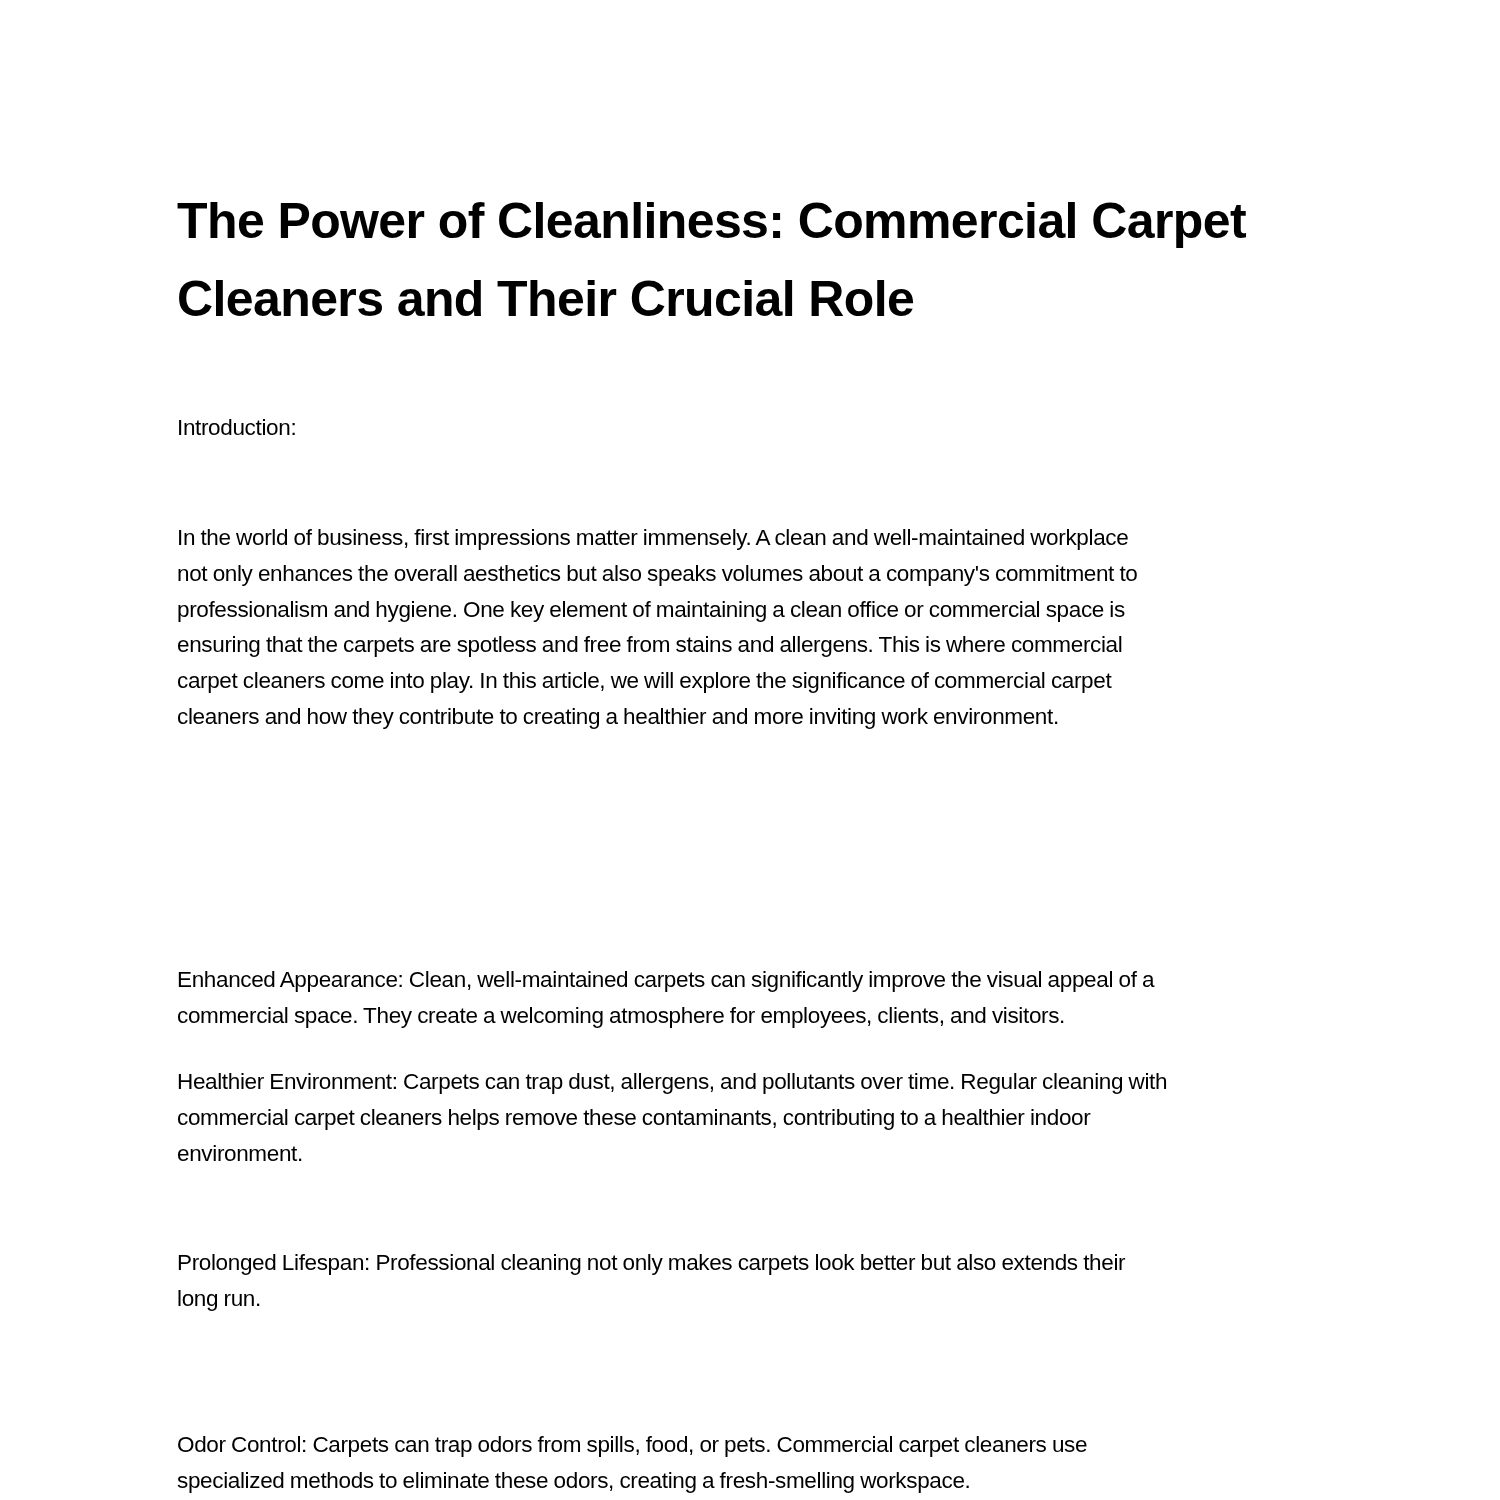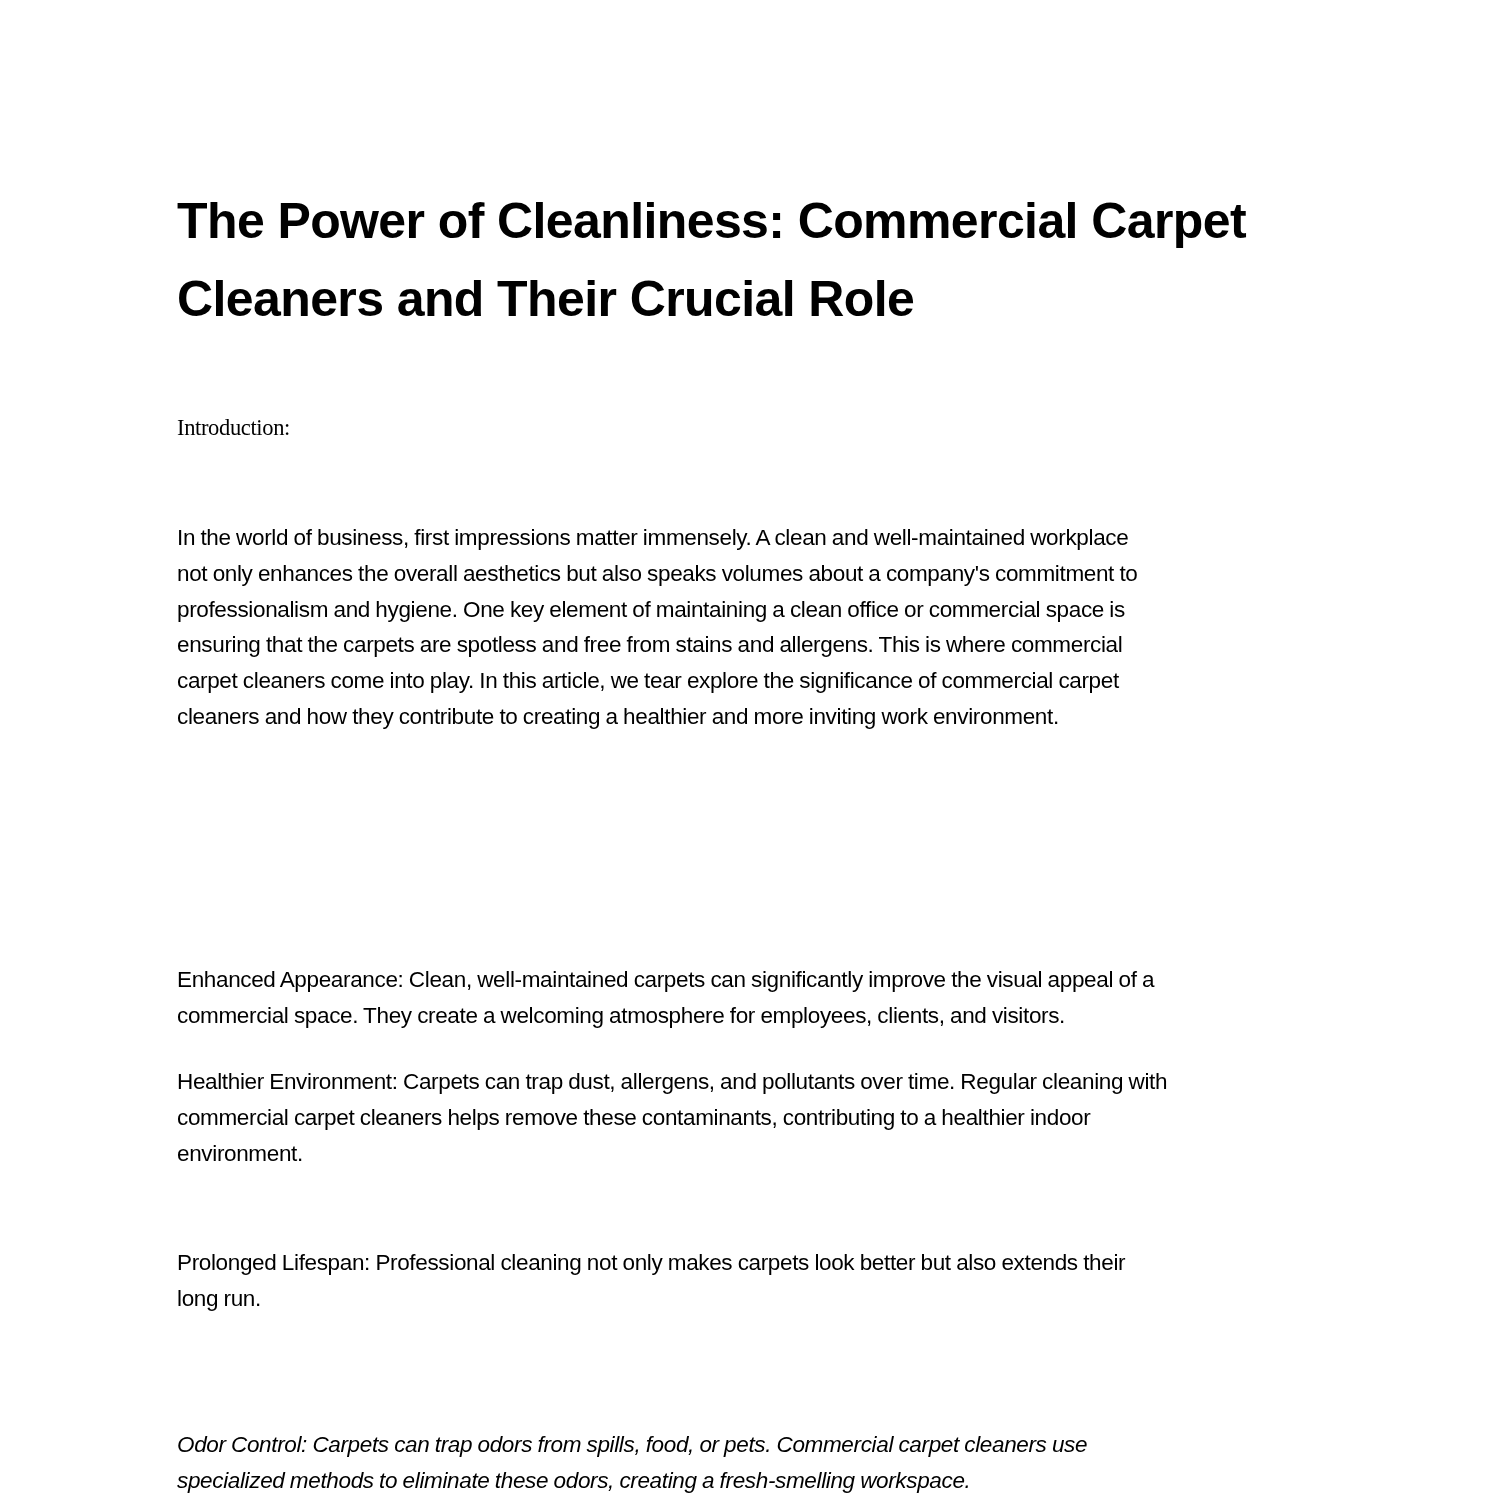--- a/index.html
+++ b/index.html
@@ -48,46 +48,46 @@
 </head>
 <body>
 
 <div class="page">
 
   <h1 class="title">
     <span class="line">The Power of Cleanliness: Commercial Carpet</span>
     <span class="line">Cleaners and Their Crucial Role</span>
   </h1>
 
-  <p class="text" style="top:406px;font-family:Liberation Serif, serif;">Introduction:</p>
+  <p class="text" style="top:406px;">Introduction:</p>
 
   <p class="text" style="top:516px;">
     <span class="line">In the world of business, first impressions matter immensely. A clean and well-maintained workplace</span>
     <span class="line">not only enhances the overall aesthetics but also speaks volumes about a company's commitment to</span>
     <span class="line">professionalism and hygiene. One key element of maintaining a clean office or commercial space is</span>
     <span class="line">ensuring that the carpets are spotless and free from stains and allergens. This is where commercial</span>
-    <span class="line">carpet cleaners come into play. In this article, we tear explore the significance of commercial carpet</span>
+    <span class="line">carpet cleaners come into play. In this article, we will explore the significance of commercial carpet</span>
     <span class="line">cleaners and how they contribute to creating a healthier and more inviting work environment.</span>
   </p>
 
 
   <p class="text" style="top:914px;margin-top:44px;">
     <span class="line">Enhanced Appearance: Clean, well-maintained carpets can significantly improve the visual appeal of a</span>
     <span class="line">commercial space. They create a welcoming atmosphere for employees, clients, and visitors.</span>
   </p>
 
   <p class="text" style="top:1060px;">
     <span class="line">Healthier Environment: Carpets can trap dust, allergens, and pollutants over time. Regular cleaning with</span>
     <span class="line">commercial carpet cleaners helps remove these contaminants, contributing to a healthier indoor</span>
     <span class="line">environment.</span>
   </p>
 
   <p class="text" style="top:1241px;">
     <span class="line">Prolonged Lifespan: Professional cleaning not only makes carpets look better but also extends their</span>
     <span class="line">long run.</span>
   </p>
 
-  <p class="text" style="top:1423px;font-style:italic;">
+  <p class="text" style="top:1423px;">
     <span class="line">Odor Control: Carpets can trap odors from spills, food, or pets. Commercial carpet cleaners use</span>
     <span class="line">specialized methods to eliminate these odors, creating a fresh-smelling workspace.</span>
   </p>
 
 </div>
 
 </body></html>

